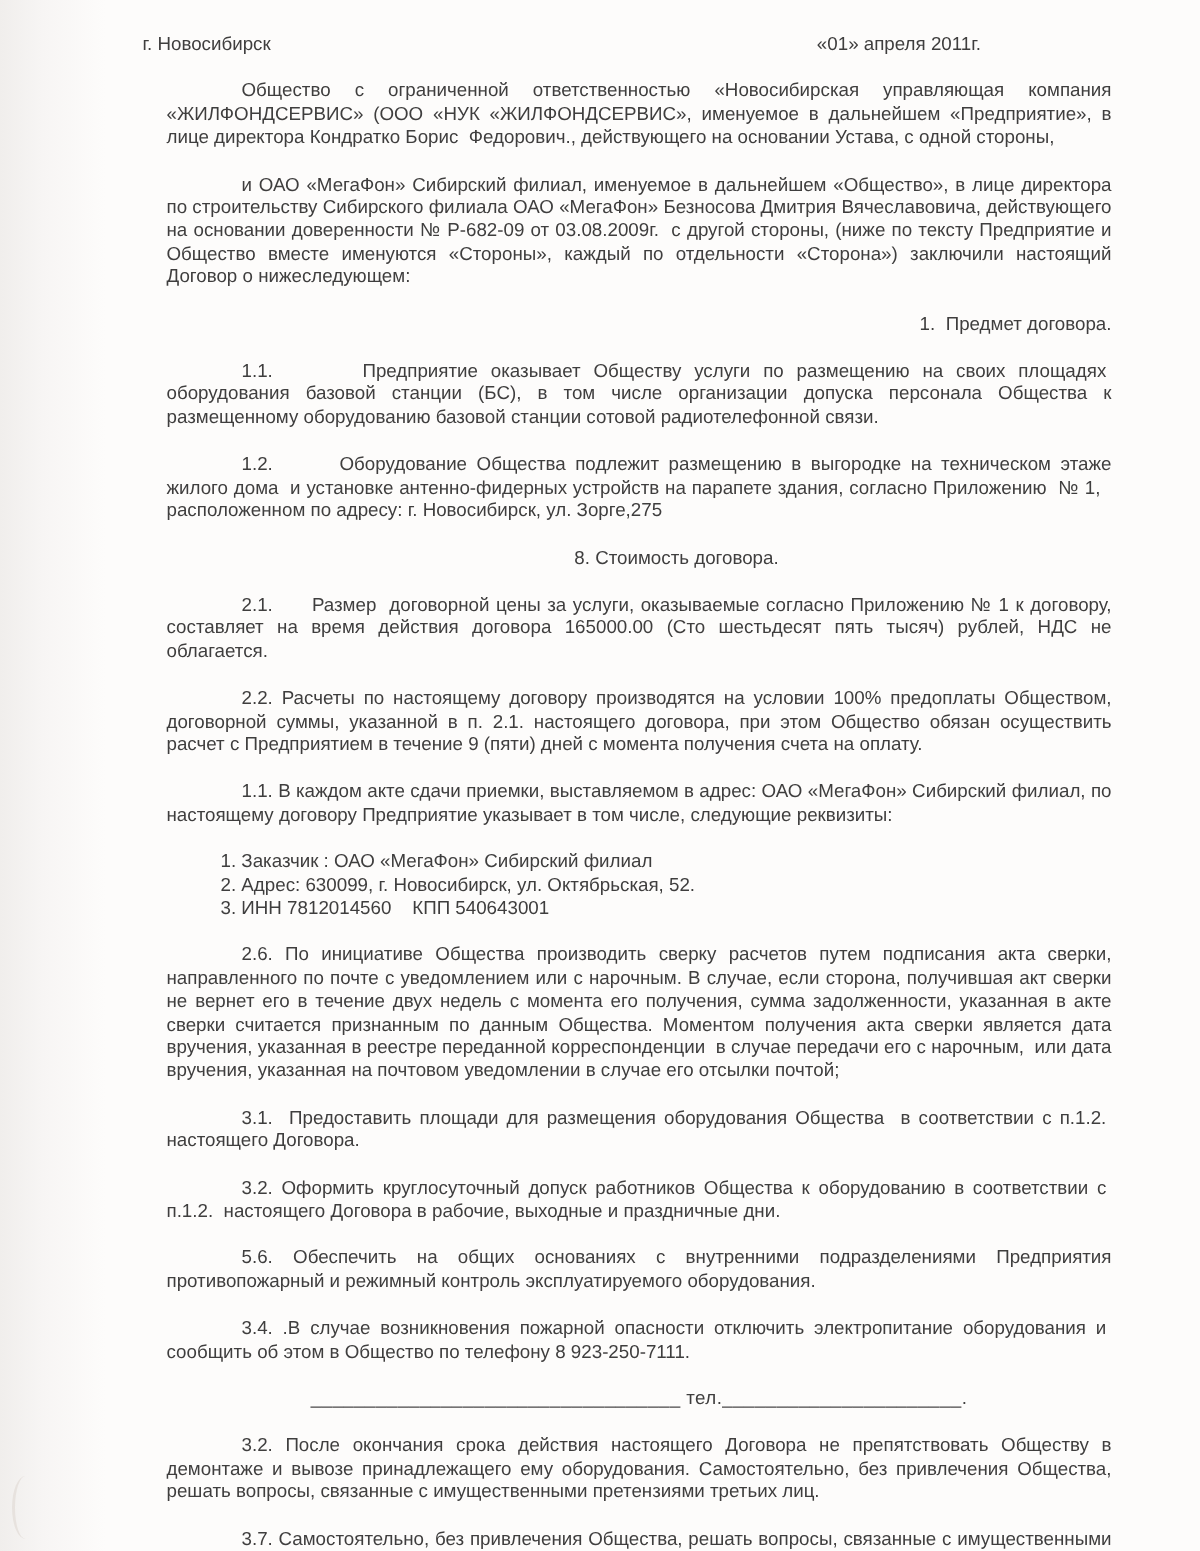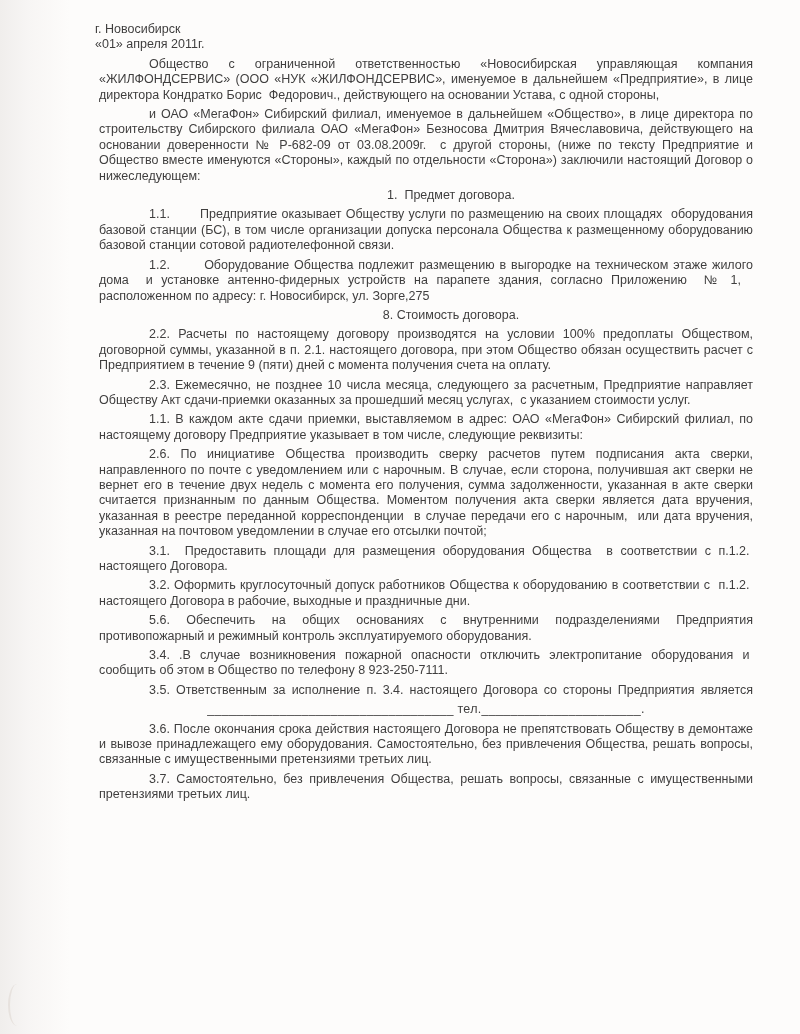--- a/index.html
+++ b/index.html
@@ -16,26 +16,26 @@
   .scan-mark{
     position:absolute;left:8px;bottom:8px;width:16px;height:42px;
     border-left:2px solid #e7e2de;border-radius:50%;
     pointer-events:none;
   }
   .doc{
     position:absolute;left:95px;top:22px;width:662px;
     font-size:12.5px;line-height:15.4px;color:#3f3e3e;
     text-align:justify;
   }
-  .hdr-row{display:flex;justify-content:space-between;align-items:baseline;flex-direction:column;}
+  .hdr-row{display:flex;justify-content:space-between;align-items:baseline;}
   .hdr-date{margin-right:103px;white-space:nowrap;}
-  p.clause{margin:4px;text-indent:50px;}
+  p.clause{margin:16px;text-indent:50px;}
   .preamble-start{margin-top:30px;}
   .section-heading{text-align:center;text-indent:0;}
-  .h1{margin:6px 0 12px 0;}
+  .h1{margin:6px 0 12px 0;text-align:right;}
   .h2{margin:12px 0 16px 0;}
   .h3{margin:34px 0 16px 0;}
   .requisites p{margin:0;text-indent:0;padding-left:52px;text-align:left;}
   p.stretch{text-align-last:justify;}
   p.blank-line{margin:0;text-indent:0;text-align:center;letter-spacing:.3px;}
 </style>
 </head>
 <body>
 
 <div class="scan-edge"></div>
@@ -49,29 +49,33 @@
   </div>
 
   <p class="clause preamble-start">Общество с ограниченной ответственностью «Новосибирская управляющая компания «ЖИЛФОНДСЕРВИС» (ООО «НУК «ЖИЛФОНДСЕРВИС», именуемое в дальнейшем «Предприятие», в лице директора Кондратко Борис&nbsp; Федорович., действующего на основании Устава, с одной стороны,</p>
   <p class="clause">и ОАО «МегаФон» Сибирский филиал, именуемое в дальнейшем «Общество», в лице директора по строительству Сибирского филиала ОАО «МегаФон» Безносова Дмитрия Вячеславовича, действующего на основании доверенности № Р-682-09 от 03.08.2009г.&nbsp; с другой стороны, (ниже по тексту Предприятие и Общество вместе именуются «Стороны», каждый по отдельности «Сторона») заключили настоящий Договор о нижеследующем:</p>
 
   <p class="clause section-heading h1">1.&nbsp; Предмет договора.</p>
   <p class="clause">1.1.&nbsp;&nbsp;&nbsp;&nbsp;&nbsp;&nbsp; Предприятие оказывает Обществу услуги по размещению на своих площадях&nbsp; оборудования базовой станции (БС), в том числе организации допуска персонала Общества к размещенному оборудованию базовой станции сотовой радиотелефонной связи.</p>
   <p class="clause">1.2.&nbsp;&nbsp;&nbsp;&nbsp;&nbsp;&nbsp; Оборудование Общества подлежит размещению в выгородке на техническом этаже жилого дома&nbsp; и установке антенно-фидерных устройств на парапете здания, согласно Приложению &nbsp;№ 1, &nbsp; расположенном по адресу: г. Новосибирск, ул. Зорге,275</p>
 
   <p class="clause section-heading h2">8. Стоимость договора.</p>
+  <p class="clause">2.1.&nbsp;&nbsp;&nbsp;&nbsp;&nbsp; Размер&nbsp; договорной цены за услуги, оказываемые согласно Приложению № 1 к договору, составляет на время действия договора 165000.00 (Сто шестьдесят пять тысяч) рублей, НДС не облагается.</p>
   <p class="clause">2.2. Расчеты по настоящему договору производятся на условии 100% предоплаты Обществом, договорной суммы, указанной в п. 2.1. настоящего договора, при этом Общество обязан осуществить расчет с Предприятием в течение 9 (пяти) дней с момента получения счета на оплату.</p>
-  <p class="clause">2.3. Ежемесячно, не позднее 10 числа месяца, следующего за расчетным, Предприятие направляет Обществу Акт сдачи-приемки оказанных за прошедший месяц услугах,&nbsp; с указанием стоимости услуг.</p>
   <p class="clause">1.1. В каждом акте сдачи приемки, выставляемом в адрес: ОАО «МегаФон» Сибирский филиал, по настоящему договору Предприятие указывает в том числе, следующие реквизиты:</p>
 
+  <div class="requisites">
+    <p>1. Заказчик : ОАО «МегаФон» Сибирский филиал</p>
+    <p>2. Адрес: 630099, г. Новосибирск, ул. Октябрьская, 52.</p>
+    <p>3. ИНН 7812014560 &nbsp;&nbsp; КПП 540643001</p>
+  </div>
 
   <p class="clause">2.6. По инициативе Общества производить сверку расчетов путем подписания акта сверки, направленного по почте с уведомлением или с нарочным. В случае, если сторона, получившая акт сверки не вернет его в течение двух недель с момента его получения, сумма задолженности, указанная в акте сверки считается признанным по данным Общества. Моментом получения акта сверки является дата вручения, указанная в реестре переданной корреспонденции&nbsp; в случае передачи его с нарочным,&nbsp; или дата вручения, указанная на почтовом уведомлении в случае его отсылки почтой;</p>
 
   <p class="clause">3.1. &nbsp;Предоставить площади для размещения оборудования Общества&nbsp; в соответствии с п.1.2.&nbsp; настоящего Договора.</p>
   <p class="clause">3.2. Оформить круглосуточный допуск работников Общества к оборудованию в соответствии с&nbsp; п.1.2.&nbsp; настоящего Договора в рабочие, выходные и праздничные дни.</p>
   <p class="clause">5.6. Обеспечить на общих основаниях с внутренними подразделениями Предприятия противопожарный и режимный контроль эксплуатируемого оборудования.</p>
   <p class="clause">3.4. .В случае возникновения пожарной опасности отключить электропитание оборудования и&nbsp; сообщить об этом в Общество по телефону 8 923-250-7111.</p>
-  <p class="clause stretch">3.5. Ответственным за исполнение п. 3.4. настоящего Договора со стороны Предприятия является</p>
   <p class="blank-line">__________________________________ тел.______________________.</p>
-  <p class="clause">3.6. После окончания срока действия настоящего Договора не препятствовать Обществу в демонтаже и вывозе принадлежащего ему оборудования. Самостоятельно, без привлечения Общества, решать вопросы, связанные с имущественными претензиями третьих лиц.</p>
+  <p class="clause">3.2. После окончания срока действия настоящего Договора не препятствовать Обществу в демонтаже и вывозе принадлежащего ему оборудования. Самостоятельно, без привлечения Общества, решать вопросы, связанные с имущественными претензиями третьих лиц.</p>
   <p class="clause">3.7. Самостоятельно, без привлечения Общества, решать вопросы, связанные с имущественными претензиями третьих лиц.</p>
 
 </div>
 
 </body></html>

